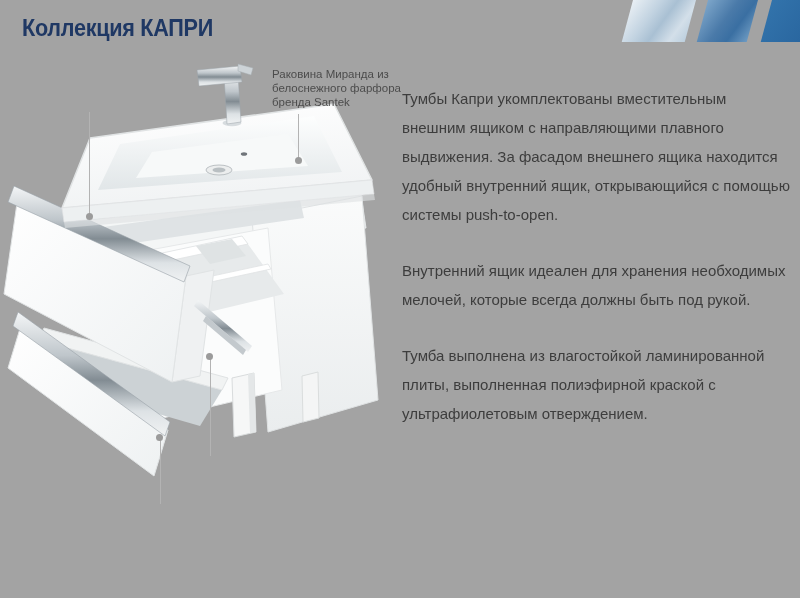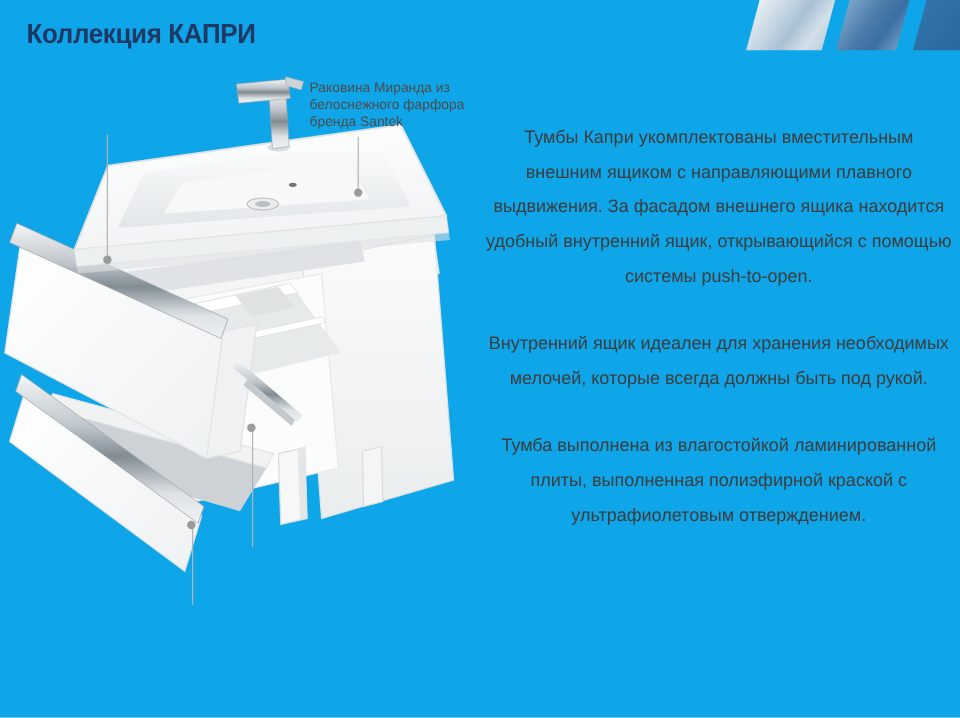--- a/index.html
+++ b/index.html
@@ -1,21 +1,21 @@
 <!DOCTYPE html>
 <html><head>
 <meta charset="utf-8">
 <style>
   html,body{margin:0;padding:0;}
   body{
     width:800px;height:598px;background:#ffffff;overflow:hidden;
     font-family:"Liberation Sans","DejaVu Sans",sans-serif;
     -webkit-font-smoothing:antialiased;
   }
-  .slide{position:relative;width:800px;height:598px;background:#0ea5e9;}
+  .slide{position:relative;width:800px;height:598px;background:#a3a3a3;}
 
   
   .title{
     position:absolute;left:22px;top:15px;
     font-size:23px;font-weight:700;color:#1f3864;
     letter-spacing:-0.3px;transform:scaleX(.94);transform-origin:left top;
     white-space:nowrap;
   }
 
   
@@ -37,21 +37,21 @@
     white-space:pre-line;
   }
   .callout-line{position:absolute;width:1px;background:#b3b3b3;}
   .callout-dot{position:absolute;width:7px;height:7px;border-radius:50%;background:#9b9b9b;}
 
   
   .copy{
     position:absolute;left:402px;top:84px;width:394px;
     font-size:15px;line-height:29px;color:#3d3d3d;
   }
-  .copy p{margin:16px 0 27px 0;white-space:pre-line;text-align:center;}
+  .copy p{margin:0 0 27px 0;white-space:pre-line;}
 </style>
 </head>
 <body>
 
 <div class="slide">
 
   <div class="title">Коллекция КАПРИ</div>
 
   <div class="stripes">
     <div class="stripe s1"></div>
@@ -144,21 +144,21 @@
 
   <div class="callout-line" style="left:298px;top:114px;height:46px;"></div>
   <div class="callout-dot" style="left:295px;top:157px;"></div>
 
   <div class="callout-line" style="left:210px;top:357px;height:99px;"></div>
   <div class="callout-dot" style="left:206px;top:353px;"></div>
 
   <div class="callout-line" style="left:160px;top:438px;height:66px;"></div>
   <div class="callout-dot" style="left:156px;top:434px;"></div>
 
-  <div class="callout-label" style="left:258px;top:67px;">Раковина Миранда из
+  <div class="callout-label" style="left:272px;top:67px;">Раковина Миранда из
 белоснежного фарфора
 бренда Santek</div>
 
   <div class="copy">
     <p>Тумбы Капри  укомплектованы вместительным
 внешним ящиком с направляющими плавного
 выдвижения. За фасадом внешнего ящика находится
 удобный внутренний ящик, открывающийся с помощью
 системы push-to-open.</p>
     <p>Внутренний ящик идеален для хранения необходимых

